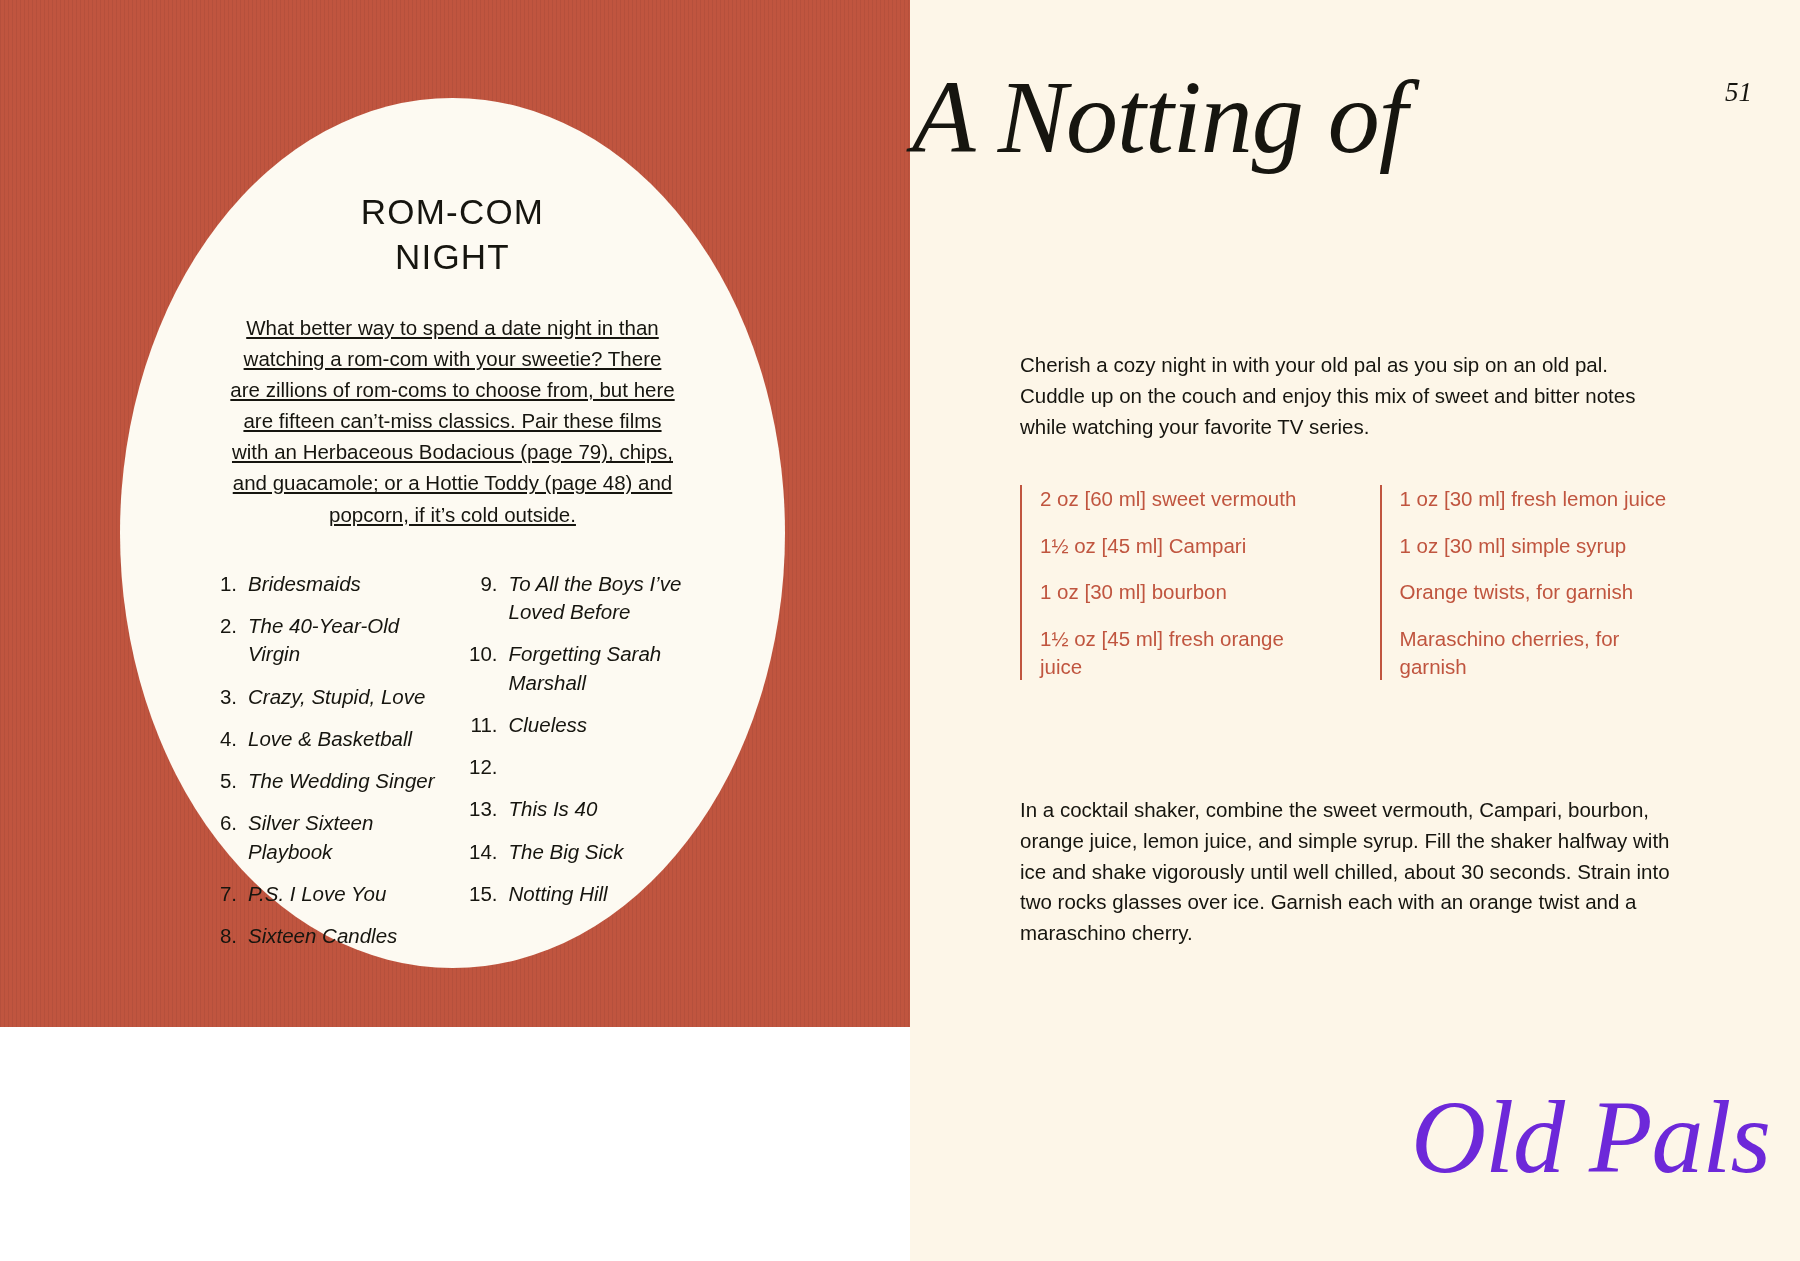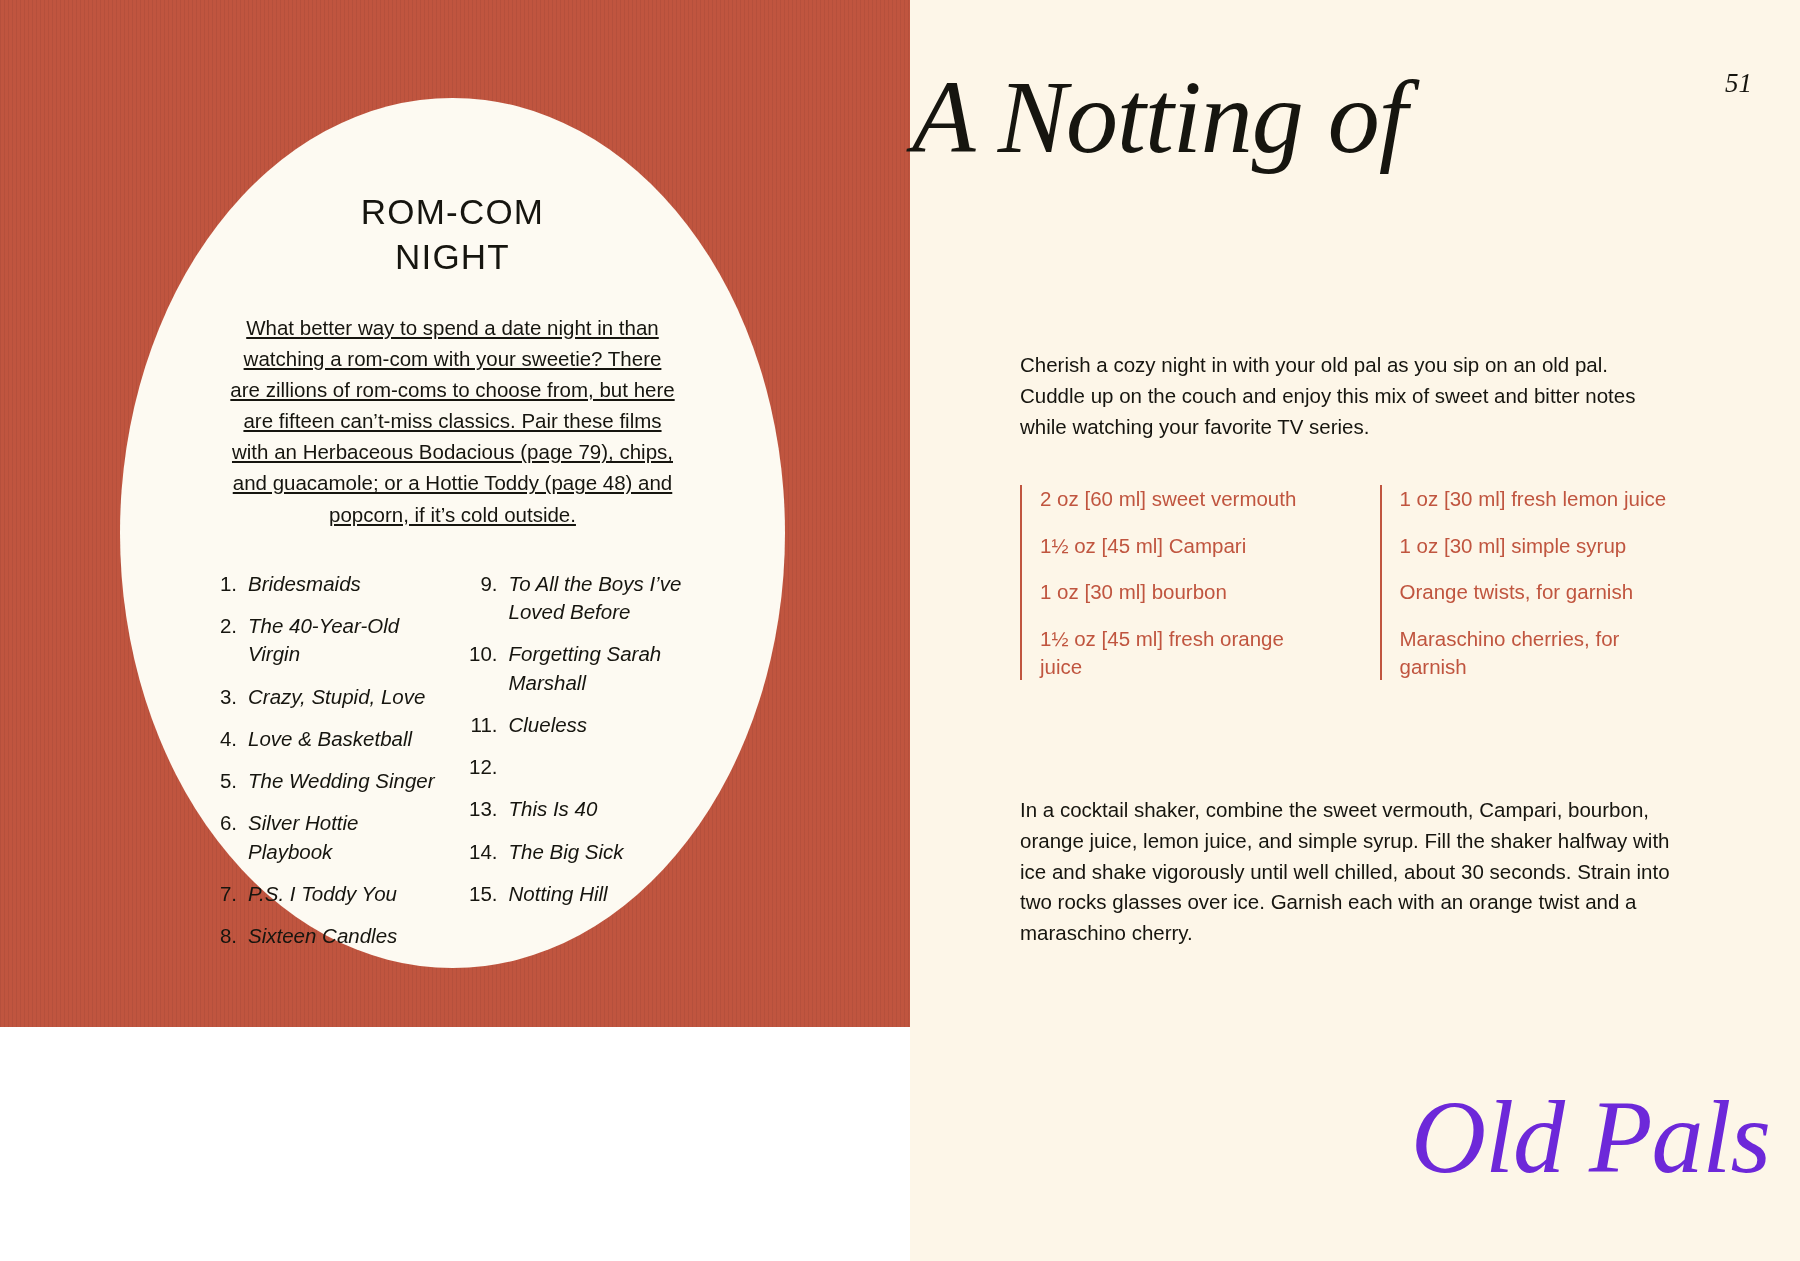--- a/index.html
+++ b/index.html
@@ -92,21 +92,21 @@
   .right-page {
     position: absolute;
     left: 910px; top: 0;
     width: 890px;
     height: 1261px;
     background: #fdf6e8;
   }
   .page-number {
     position: absolute;
     right: 48px;
-    top: 68px;
+    top: 77px;
     font-family: "Liberation Serif", serif;
     font-style: italic;
     font-size: 27px;
     color: #16150f;
   }
   .title-top {
     position: absolute;
     left: 2px;
     top: 62px;
     width: 820px;
@@ -199,25 +199,25 @@
             <div class="movie-item">
               <span class="movie-num">4.</span>
               <span class="movie-title">Love &amp; Basketball</span>
             </div>
             <div class="movie-item">
               <span class="movie-num">5.</span>
               <span class="movie-title">The Wedding Singer</span>
             </div>
             <div class="movie-item">
               <span class="movie-num">6.</span>
-              <span class="movie-title">Silver Hottie Playbook</span>
+              <span class="movie-title">Silver Sixteen Playbook</span>
             </div>
             <div class="movie-item">
               <span class="movie-num">7.</span>
-              <span class="movie-title">P.S. I Toddy You</span>
+              <span class="movie-title">P.S. I Love You</span>
             </div>
             <div class="movie-item">
               <span class="movie-num">8.</span>
               <span class="movie-title">Sixteen Candles</span>
             </div>
           </div>
 
           <div class="movie-col">
             <div class="movie-item">
               <span class="movie-num">9.</span>

